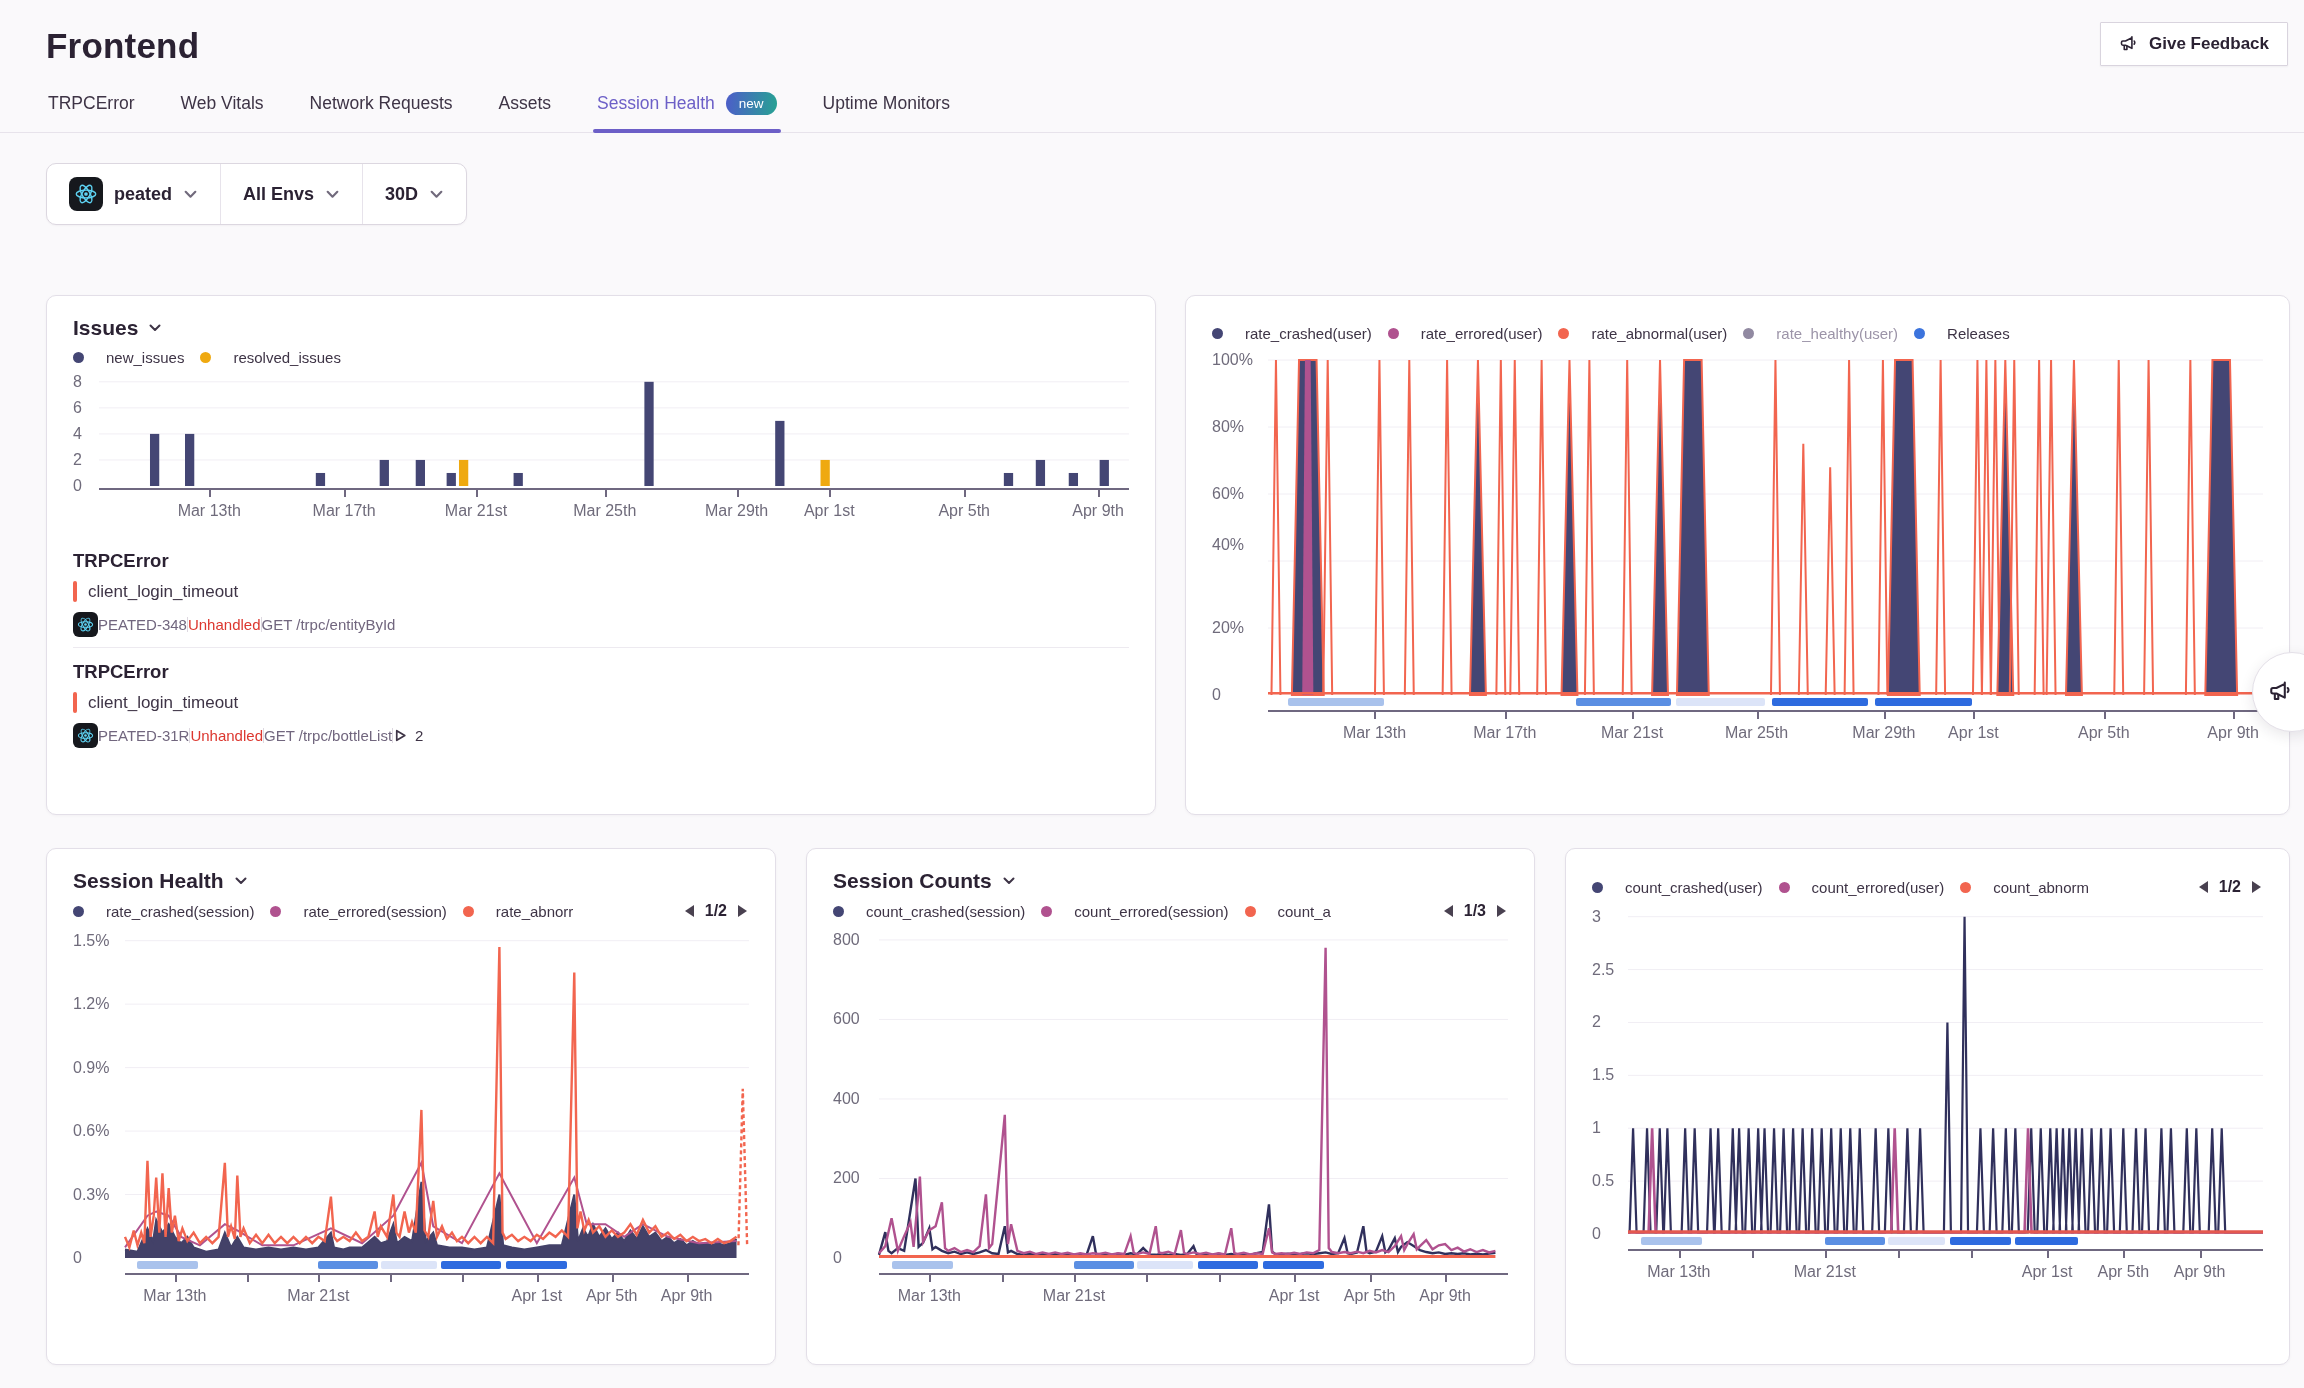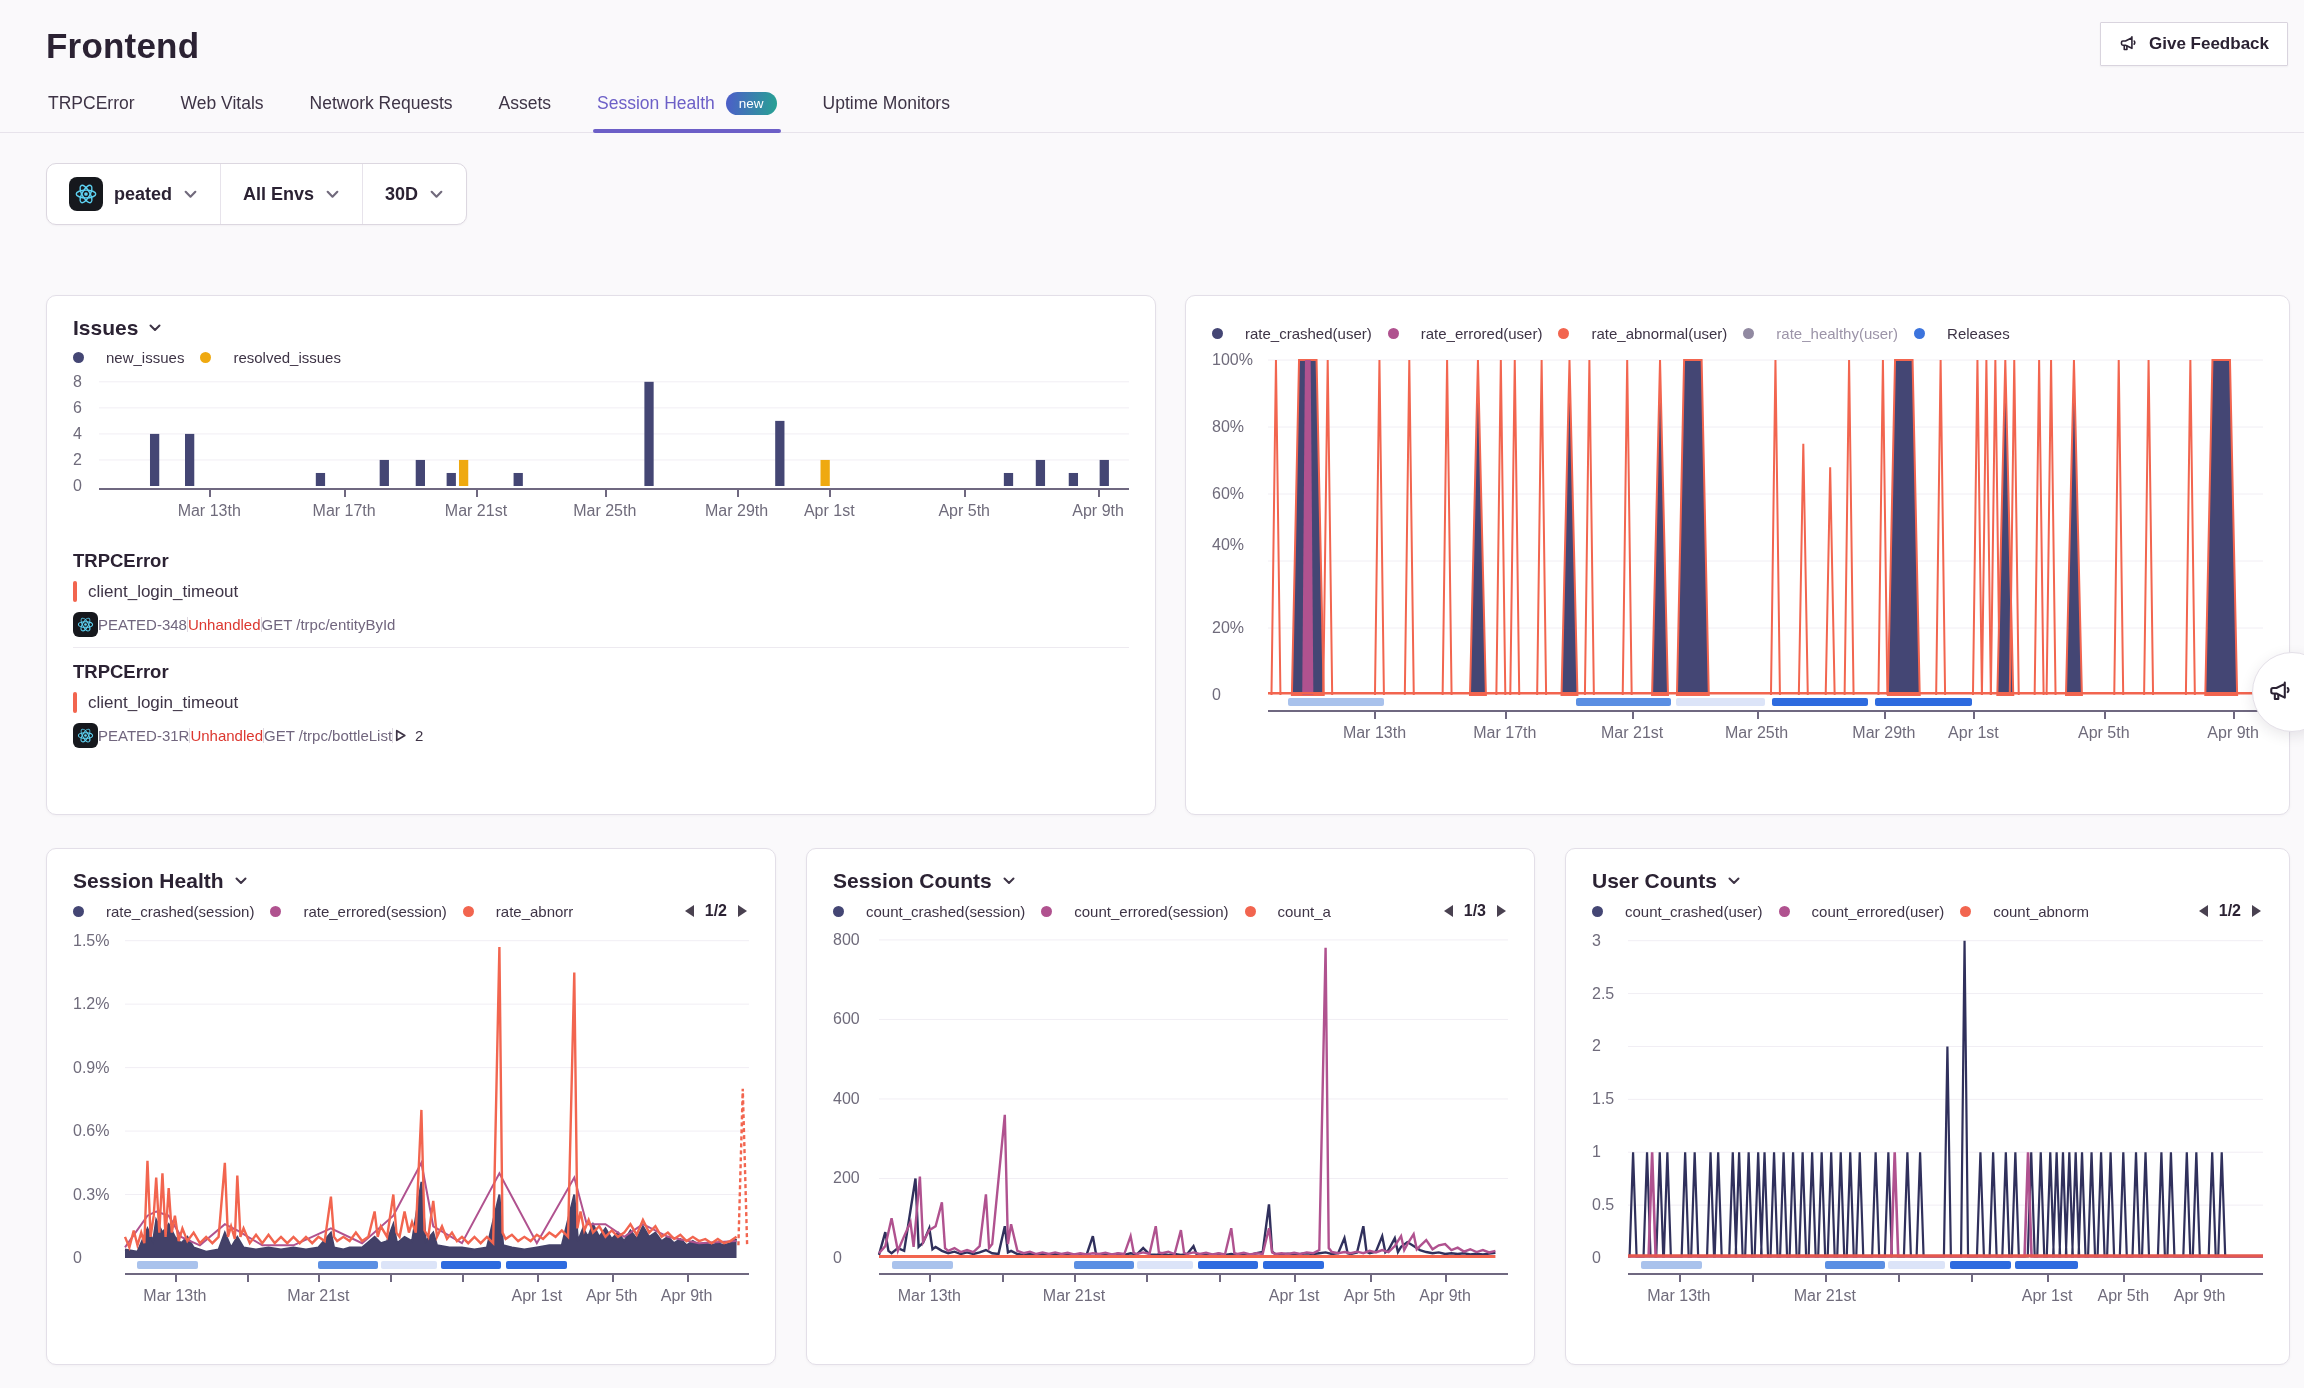--- a/index.html
+++ b/index.html
@@ -558,26 +558,20 @@
           <span style="left: 31%;">Mar 21st</span>
           <span style="left: 66%;">Apr 1st</span>
           <span style="left: 78%;">Apr 5th</span>
           <span style="left: 90%;">Apr 9th</span>
         </div>
       </div>
     </div>
 </section>
 
 <section class="panel" id="panel-user-counts">
-  <div class="ptitle">
-    <span>User Counts</span>
-    <svg class="chev">
-        <use href="#i-chevron"></use>
-      </svg>
-  </div>
   <div class="legend-row">
     <div class="legend">
         <span class="legend-item">
           <span class="dot" style="background: rgb(68, 70, 116);"></span>
           <span>count_crashed(user)</span>
         </span>
         <span class="legend-item">
           <span class="dot" style="background: rgb(176, 82, 143);"></span>
           <span>count_errored(user)</span>
         </span>

